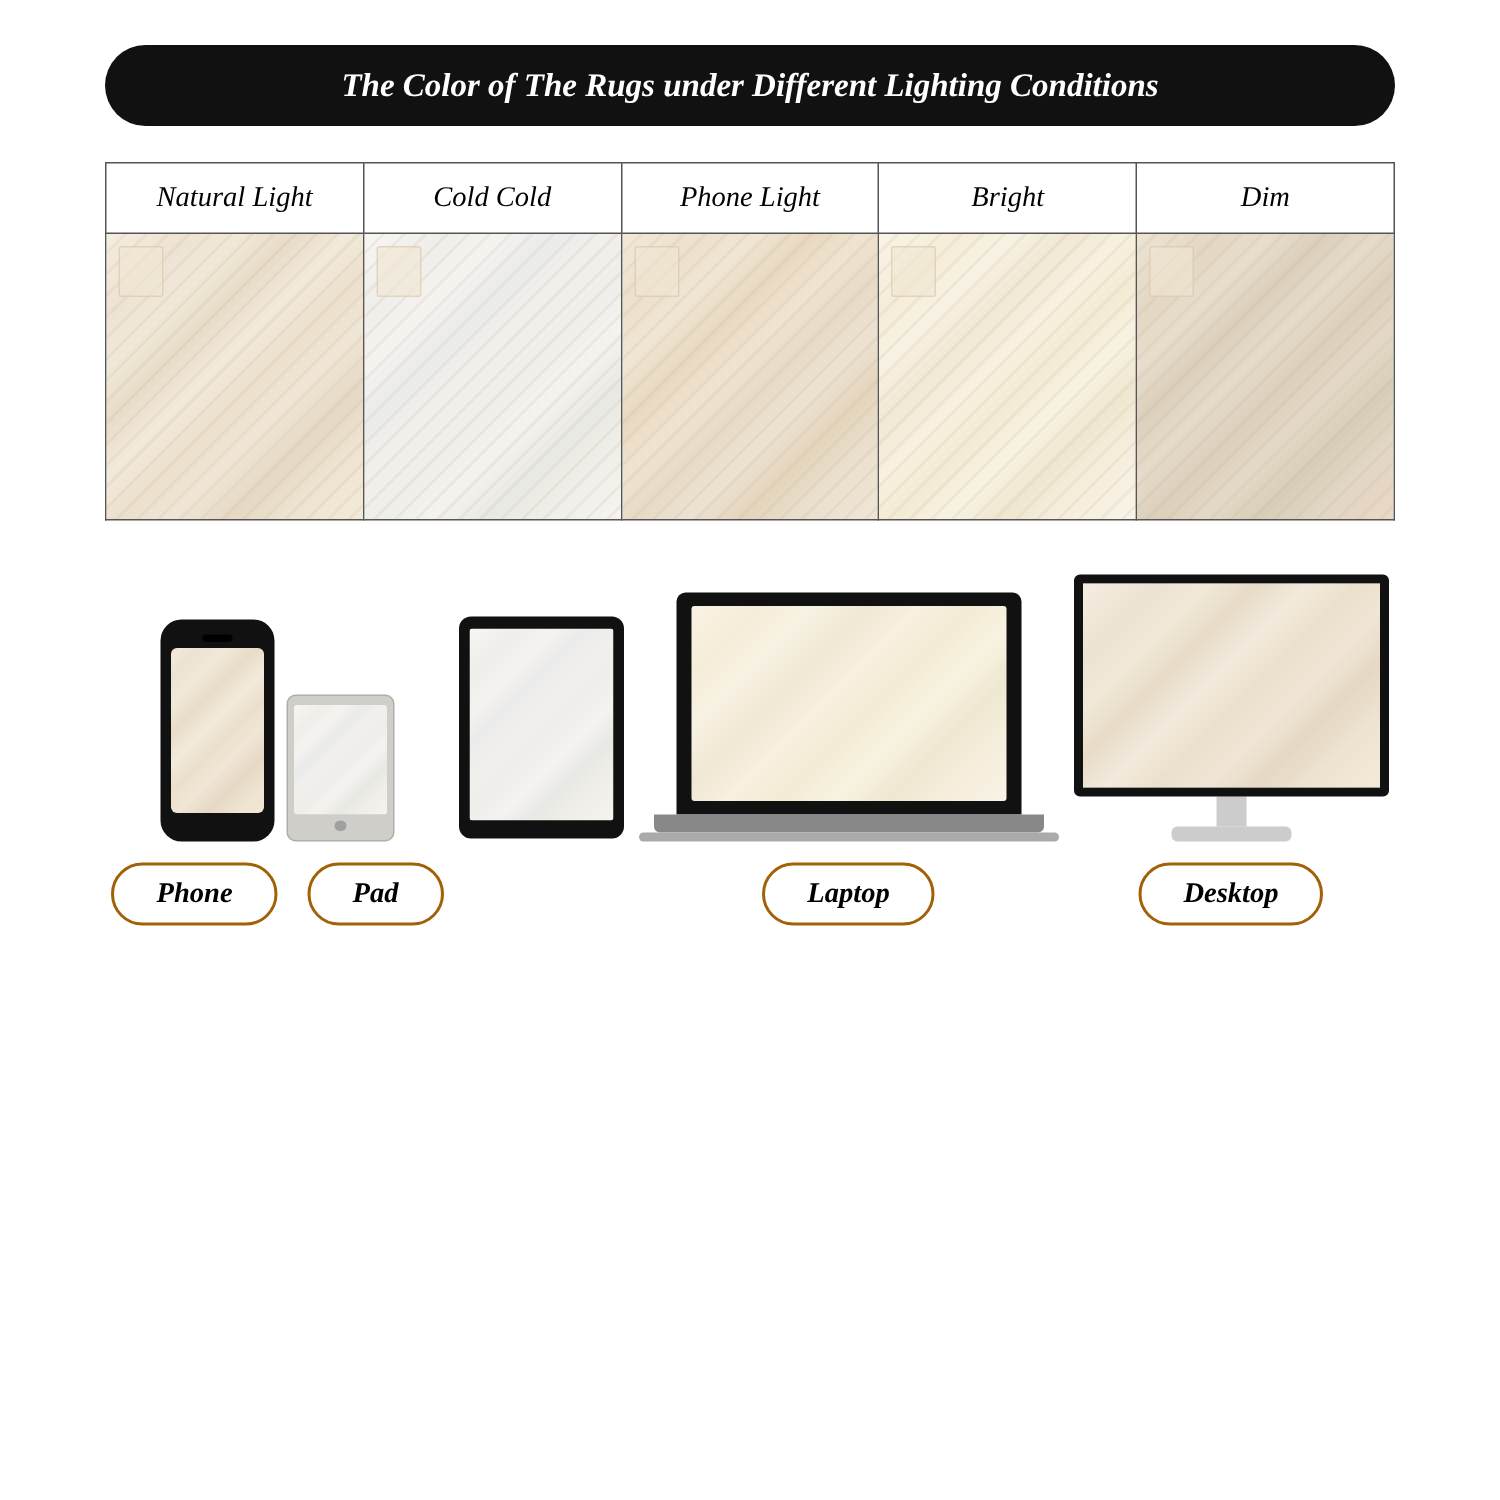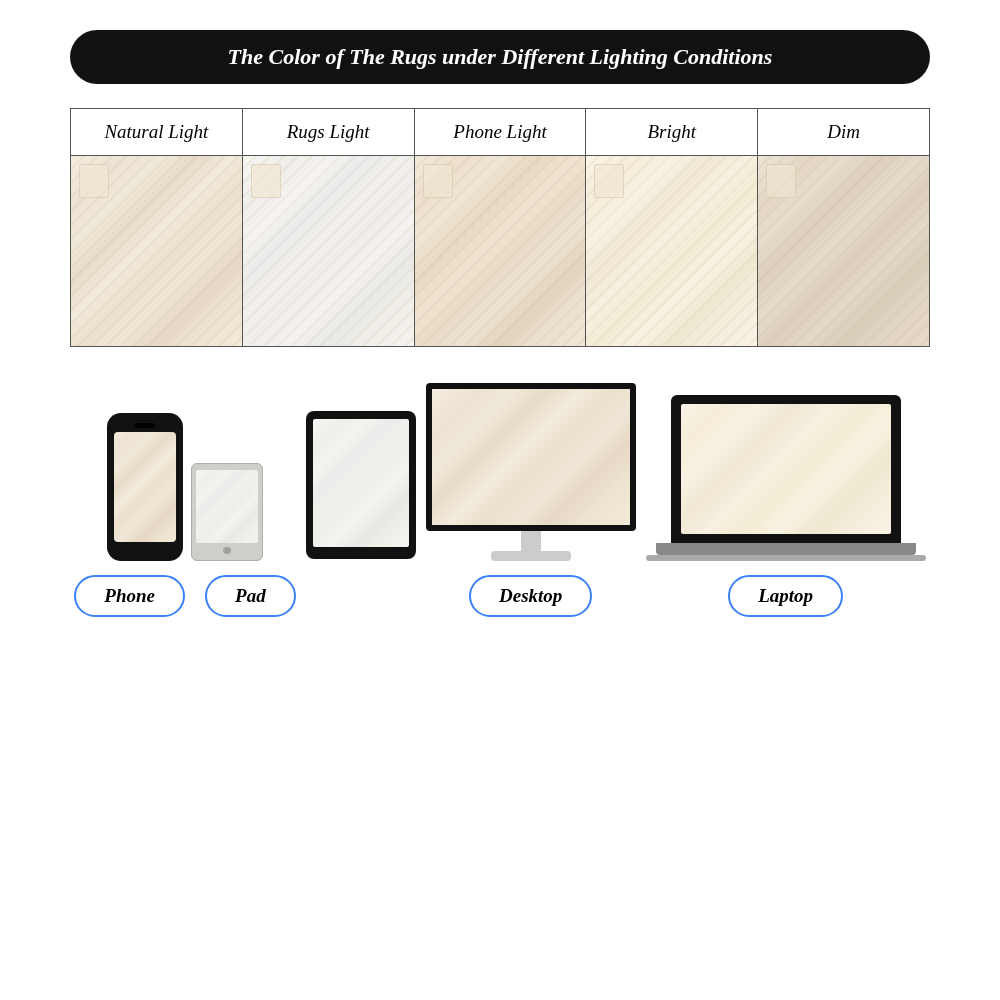--- a/index.html
+++ b/index.html
@@ -145,21 +145,21 @@
     }
 
     .device-wrapper {
       display: flex;
       flex-direction: column;
       align-items: center;
       gap: 14px;
     }
 
     .device-label-pill {
-      border: 2px solid #3b82f6;
+      border: 2px solid #a16207;
       border-radius: 50px;
       padding: 8px 28px;
       font-style: italic;
       font-size: 19px;
       font-weight: bold;
       background: #fff;
     }
 
     
     .phone-device {
@@ -336,21 +336,21 @@
 <body>
 
 <div class="page">
 
   <div class="section-title-pill">The Color of The Rugs under Different Lighting Conditions</div>
 
   <table class="lighting-table">
     <thead>
       <tr>
         <th>Natural Light</th>
-        <th>Rugs Light</th>
+        <th>Cold Cold</th>
         <th>Phone Light</th>
         <th>Bright</th>
         <th>Dim</th>
       </tr>
     </thead>
     <tbody>
       <tr>
         <td>
           <div class="rug-cell rug-natural"></div>
         </td>
@@ -403,41 +403,41 @@
         <div class="tablet-device">
           <div class="tablet-screen">
             <div class="rug-fill rug-cold"></div>
           </div>
         </div>
 
         <div style="height: 44px;"></div>
       </div>
 
       <div class="device-wrapper">
+        <div class="laptop-wrapper">
+          <div class="laptop-screen-part">
+            <div class="laptop-screen">
+              <div class="rug-fill rug-bright" style="transform: scale(1.05);"></div>
+            </div>
+          </div>
+          <div class="laptop-base"></div>
+          <div class="laptop-foot"></div>
+        </div>
+        <div class="device-label-pill">Laptop</div>
+      </div>
+
+      <div class="device-wrapper">
         <div class="monitor-wrapper">
           <div class="monitor-screen-part">
             <div class="monitor-inner-screen">
               <div class="rug-fill rug-natural"></div>
             </div>
           </div>
           <div class="monitor-stand-neck"></div>
           <div class="monitor-stand-base"></div>
         </div>
         <div class="device-label-pill">Desktop</div>
       </div>
 
-      <div class="device-wrapper">
-        <div class="laptop-wrapper">
-          <div class="laptop-screen-part">
-            <div class="laptop-screen">
-              <div class="rug-fill rug-bright" style="transform: scale(1.05);"></div>
-            </div>
-          </div>
-          <div class="laptop-base"></div>
-          <div class="laptop-foot"></div>
-        </div>
-        <div class="device-label-pill">Laptop</div>
-      </div>
-
     </div>
   </div>
 
 </div>
 
 </body></html>

